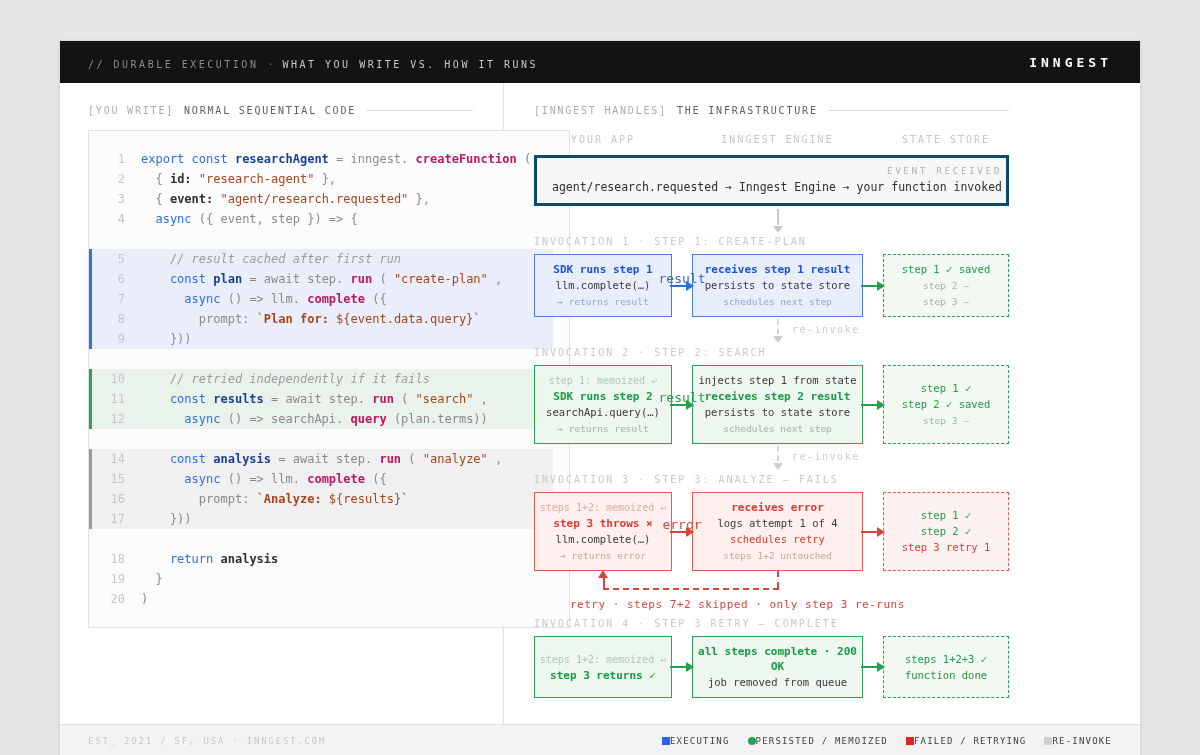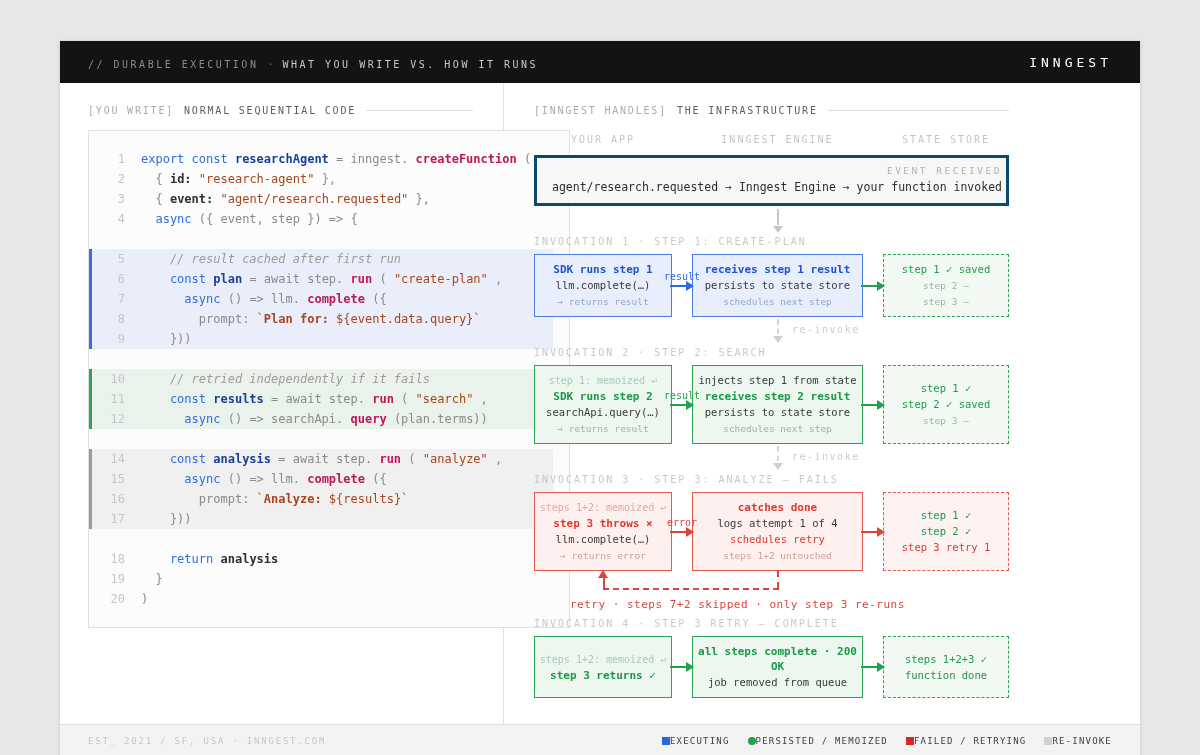--- a/index.html
+++ b/index.html
@@ -2,21 +2,21 @@
 <html><head>
 <meta charset="utf-8">
 <style>
   html,body{margin:0;padding:0;background:#e7e7e7;font-family:"DejaVu Sans Mono","Liberation Mono",monospace;}
   .stage{width:1080px;margin:40px auto;background:#fff;border:1px solid #d9d9d9;box-shadow:0 1px 4px rgba(0,0,0,.07);}
   
   .topbar{height:42px;background:#131313;display:flex;align-items:center;justify-content:space-between;padding:0 28px;box-sizing:border-box;}
   .tag-a{color:#8b8b8b;font-size:10px;letter-spacing:2.5px;text-align:right;}
   .tag-sep{color:#6f6f6f;margin:0 9px;font-size:10px;}
   .tag-b{color:#c9c9c9;font-size:10px;letter-spacing:2.5px;}
-  .brand{color:#ffffff;font-size:13px;font-weight:normal;letter-spacing:4px;}
+  .brand{color:#ffffff;font-size:13px;font-weight:bold;letter-spacing:4px;}
   
   .main{display:flex;background:#fff;min-height:598px;}
   .panel{box-sizing:border-box;padding-top:22px;}
   .panel-left{width:444px;border-right:1px solid #e2e2e2;padding-left:28px;padding-right:30px;padding-bottom:26px;}
   .panel-right{width:540px;padding-left:30px;padding-right:35px;padding-bottom:26px;}
   .section-head{display:flex;align-items:center;gap:10px;}
   .sh-tag{color:#ababab;font-size:10px;letter-spacing:1.8px;white-space:nowrap;}
   .sh-title{color:#5e5e5e;font-size:10px;letter-spacing:1.8px;white-space:nowrap;}
   .sh-rule{flex:1;height:1px;background:#dcdcdc;}
   
@@ -67,21 +67,21 @@
   .l-faded{font-size:10px;}
   .t-green .l-faded{color:#a9cdb1;}
   .t-red .l-faded{color:#e0aca3;}
   .l-ok{color:#1e9c4a;}
   .l-accent{color:#d93b30;}
   .l-done{color:#2e8d4a;}
   .acell{position:relative;}
   .c-blue{color:#2f6be0;}.c-green{color:#21a04d;}.c-red{color:#d9453c;}
   .a-line{position:absolute;left:-2px;right:5px;top:50%;margin-top:-1px;border-top:2px solid currentColor;}
   .a-head{position:absolute;right:-2px;top:50%;margin-top:-5px;width:0;height:0;border-left:8px solid currentColor;border-top:5px solid transparent;border-bottom:5px solid transparent;}
-  .a-label{position:absolute;left:50%;transform:translateX(-50%);top:calc(50% - 15px);font-size:10px;white-space:nowrap;z-index:2;}
+  .a-label{position:absolute;left:50%;transform:translateX(-50%);top:calc(50% - 15px);font-size:13px;white-space:nowrap;z-index:2;}
   .conn-re{position:relative;height:30px;}
   .cr-line{position:absolute;left:243px;top:2px;height:15px;border-left:2px dashed #d4d4d4;}
   .cr-head{position:absolute;left:239px;top:19px;width:0;height:0;border-top:7px solid #cfcfcf;border-left:5px solid transparent;border-right:5px solid transparent;}
   .cr-label{position:absolute;left:258px;top:7px;font-size:10px;color:#cdcdcd;letter-spacing:1.5px;}
   .conn-retry{position:relative;height:24px;}
   .rt-v-right{position:absolute;left:243px;top:0;height:17px;border-left:2px dashed #d9453c;}
   .rt-h{position:absolute;left:69px;width:176px;top:17px;border-top:2px dashed #d9453c;}
   .rt-v-left{position:absolute;left:69px;top:7px;height:10px;border-left:2px dashed #d9453c;}
   .rt-head{position:absolute;left:64px;top:-1px;width:0;height:0;border-bottom:8px solid #d9453c;border-left:5.5px solid transparent;border-right:5.5px solid transparent;}
   .retry-text{color:#d9453c;font-size:11px;margin:3px 0 7px 36px;letter-spacing:.5px;}
@@ -244,21 +244,21 @@
                 <div class="bl l-title">step 3 throws ×</div>
                 <div class="bl l-code">llm.complete(…)</div>
                 <div class="bl l-muted">→ returns error</div>
               </div>
               <div class="acell c-red">
                 <span class="a-label">error</span>
                 <span class="a-line"></span>
                 <span class="a-head"></span>
               </div>
               <div class="fbox t-red">
-                <div class="bl l-title">catches done</div>
+                <div class="bl l-title">receives error</div>
                 <div class="bl l-plain">logs attempt 1 of 4</div>
                 <div class="bl l-accent">schedules retry</div>
                 <div class="bl l-muted">steps 1+2 untouched</div>
               </div>
               <div class="acell c-red">
                 <span class="a-line"></span>
                 <span class="a-head"></span>
               </div>
               <div class="fbox t-red-dashed">
                 <div class="bl l-ok">step 1 ✓</div>

